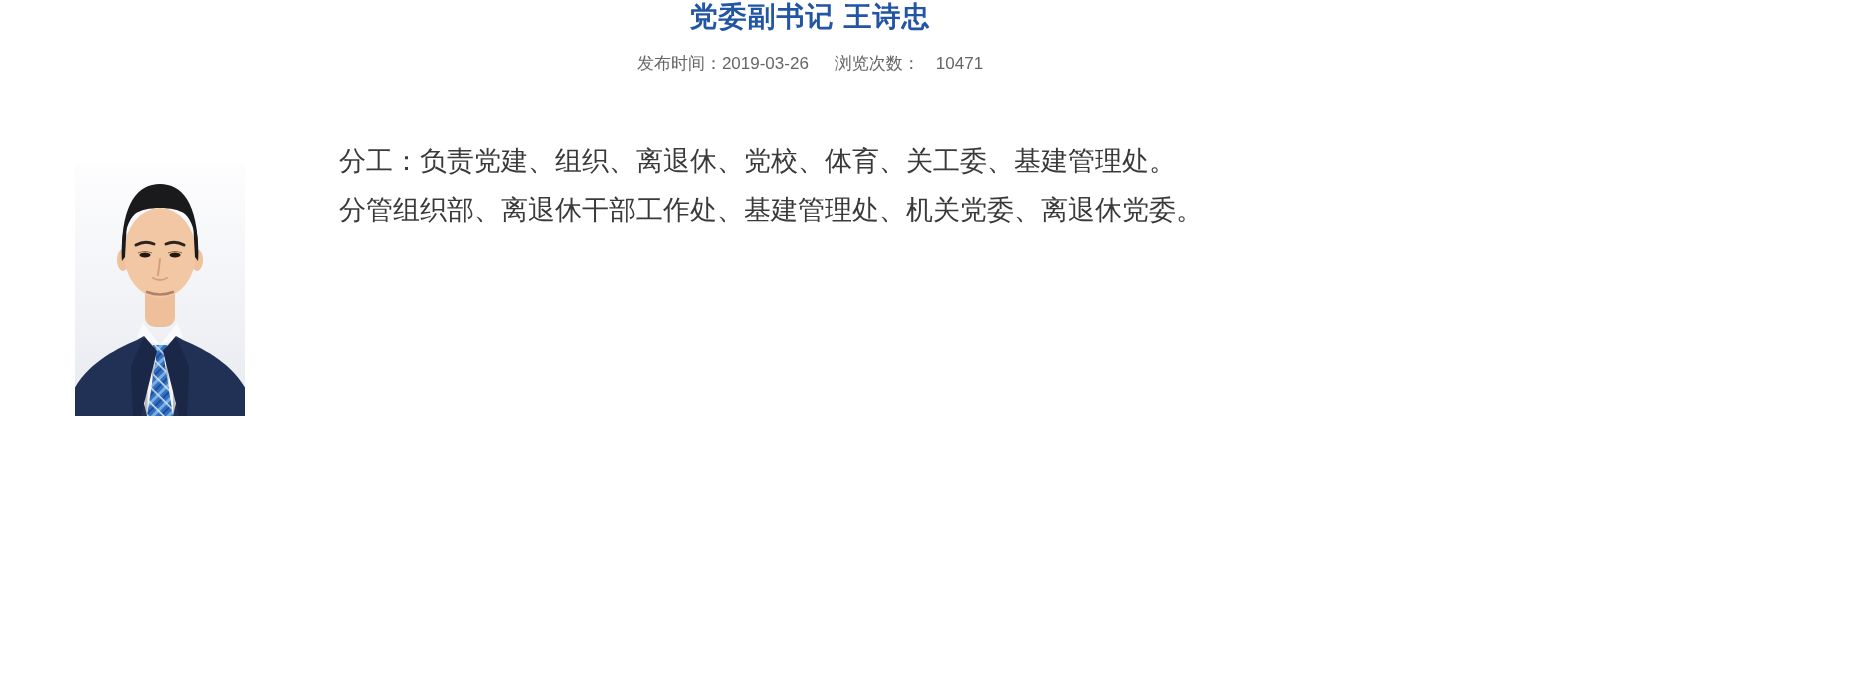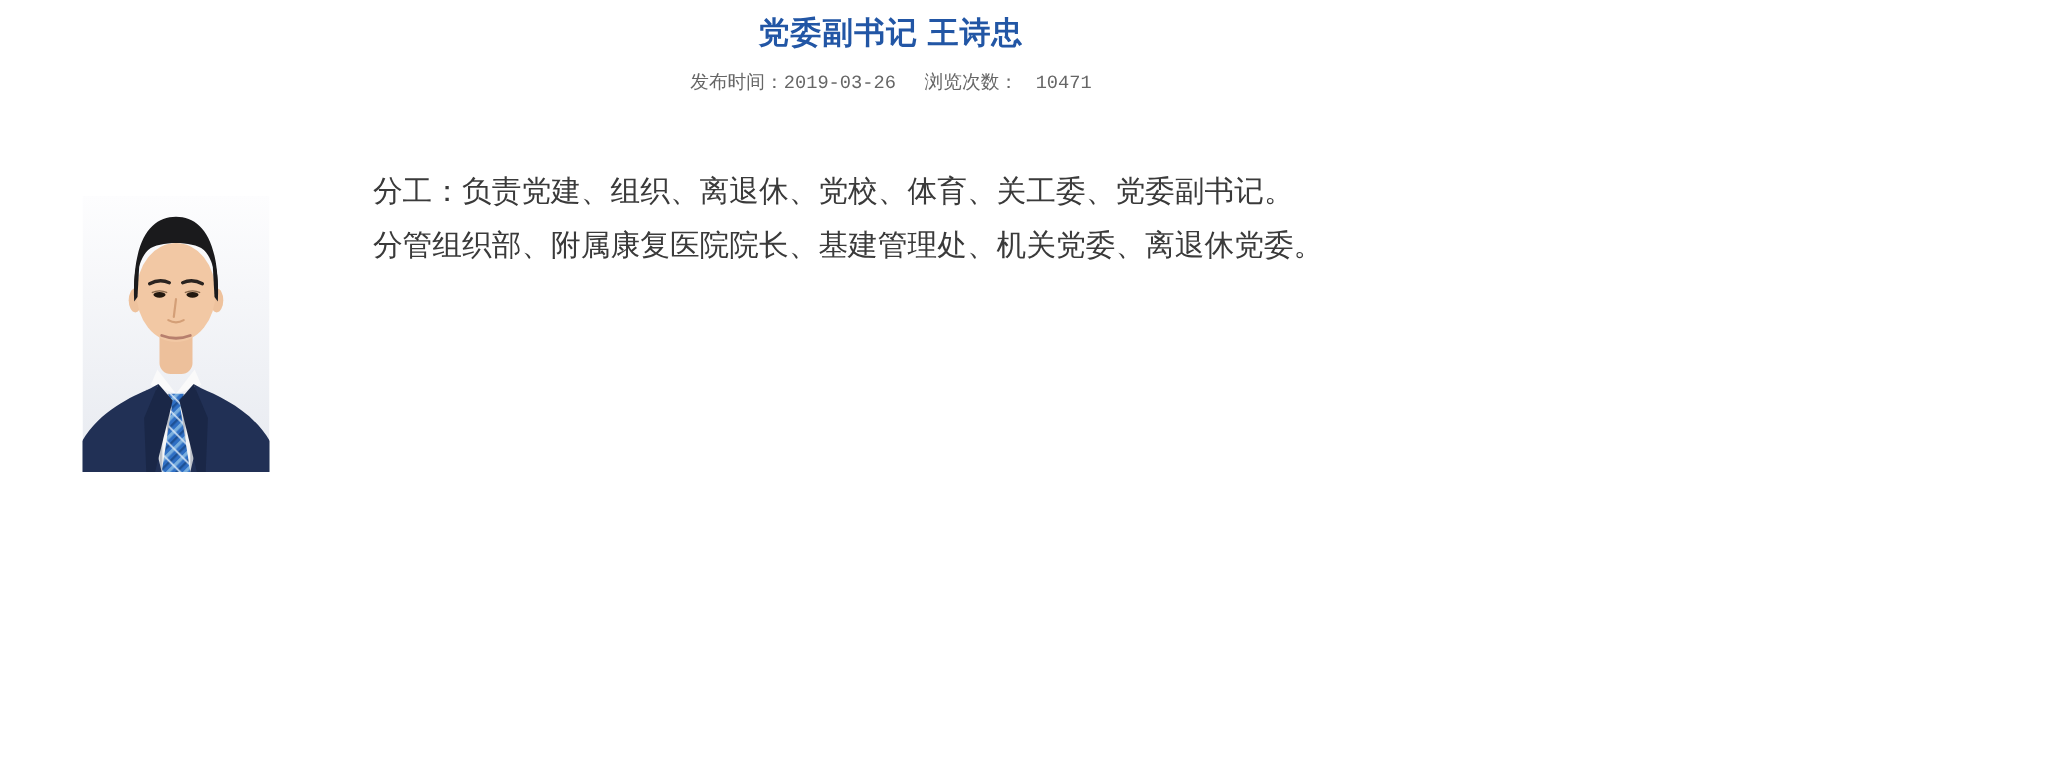--- a/index.html
+++ b/index.html
@@ -6,38 +6,37 @@
   html, body {
     width: 1861px;
     height: 693px;
     background: #ffffff;
     overflow: hidden;
     font-family: "Liberation Sans", sans-serif;
   }
   .container {
     width: 1470px;
     margin-left: 75px;
-    padding-top: 13px;
   }
   .title {
     text-align: center;
     color: #2256a5;
     font-size: 28px;
     line-height: 34px;
     font-weight: bold;
     letter-spacing: 1px;
     font-family: "Liberation Sans", "DejaVu Sans", sans-serif;
   }
   .meta {
     text-align: center;
     color: #666666;
     font-size: 17px;
     line-height: 22px;
     margin-top: 19px;
-    font-family: Liberation Mono, monospace;
+    font-family: Liberation Sans, sans-serif;
   }
   .meta .m-views-label { margin-left: 26px; }
   .meta .m-views-count { margin-left: 16px; }
   .article {
     display: flex;
     align-items: flex-start;
     margin-top: 62px;
   }
   .photo-col {
     flex: 0 0 170px;
@@ -125,18 +124,18 @@
         <path d="M81,193 L89,193 L98,251 L72,251 Z" fill="url(#tiePlaid)"></path>
 
         <path d="M-2,251 L-2,226 C14,196 44,183 62,175 L69,171 L60,200 L72,251 Z" fill="#213055"></path>
         <path d="M172,251 L172,226 C156,196 126,183 108,175 L101,171 L110,200 L98,251 Z" fill="#213055"></path>
         <path d="M69,171 L82,186 L66,251 L58,251 L56,202 Z" fill="#1a2747"></path>
         <path d="M101,171 L88,186 L104,251 L112,251 L114,202 Z" fill="#1a2747"></path>
       </svg>
     </div>
 
     <div class="text-col">
-      <p>分工：负责党建、组织、离退休、党校、体育、关工委、党委副书记。</p>
-      <p>分管组织部、附属康复医院院长、基建管理处、机关党委、离退休党委。</p>
+      <p>分工：负责党建、组织、离退休、党校、体育、关工委、基建管理处。</p>
+      <p>分管组织部、离退休干部工作处、基建管理处、机关党委、离退休党委。</p>
     </div>
 
   </div>
 </div>
 
 </body></html>

